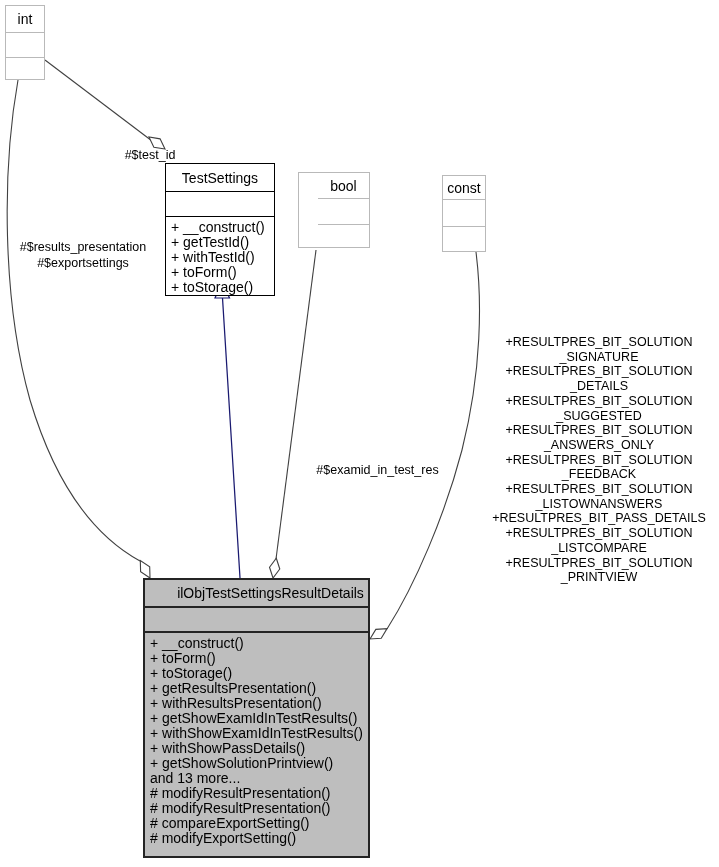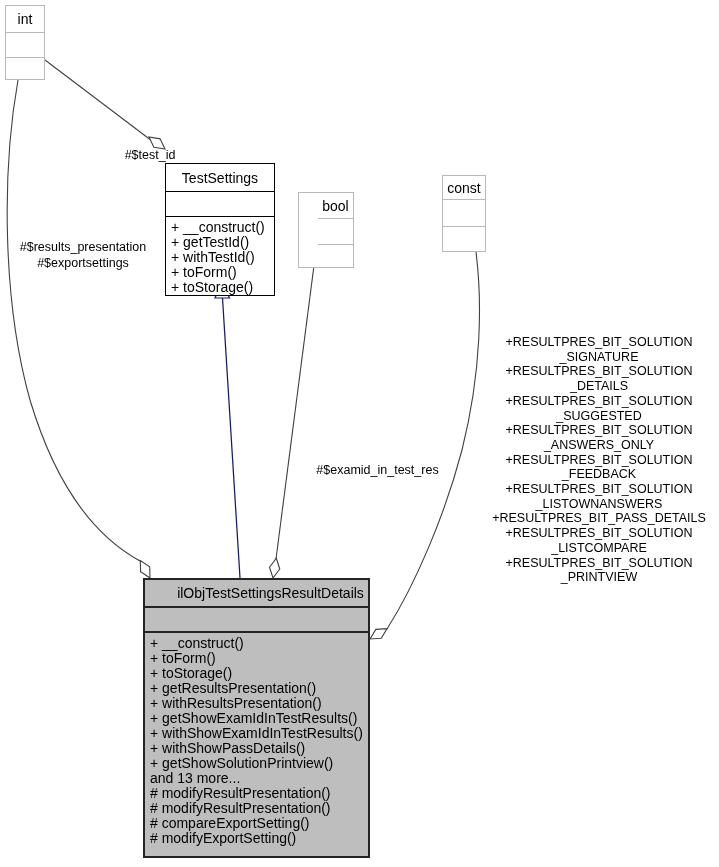--- a/index.html
+++ b/index.html
@@ -75,21 +75,21 @@
   <div class="comp" style="height:25px;"></div>
   <div class="comp methods" style="height:79px;">
       <div>+ __construct()</div>
       <div>+ getTestId()</div>
       <div>+ withTestId()</div>
       <div>+ toForm()</div>
       <div>+ toStorage()</div>
     </div>
 </div>
 
-<div class="uml-box minor" style="left:298px;top:192px;width:56px;padding-left:19px;">
+<div class="uml-box minor" style="left:298px;top:172px;width:72px;padding-left:19px;">
   <div class="uml-title" style="height:25px;">bool</div>
   <div class="comp" style="height:26px;"></div>
   <div class="comp" style="height:23px;"></div>
 </div>
 
 <div class="uml-box minor" style="left:442px;top:175px;width:44px;">
   <div class="uml-title" style="height:23px;">const</div>
   <div class="comp" style="height:27px;"></div>
   <div class="comp" style="height:25px;"></div>
 </div>

